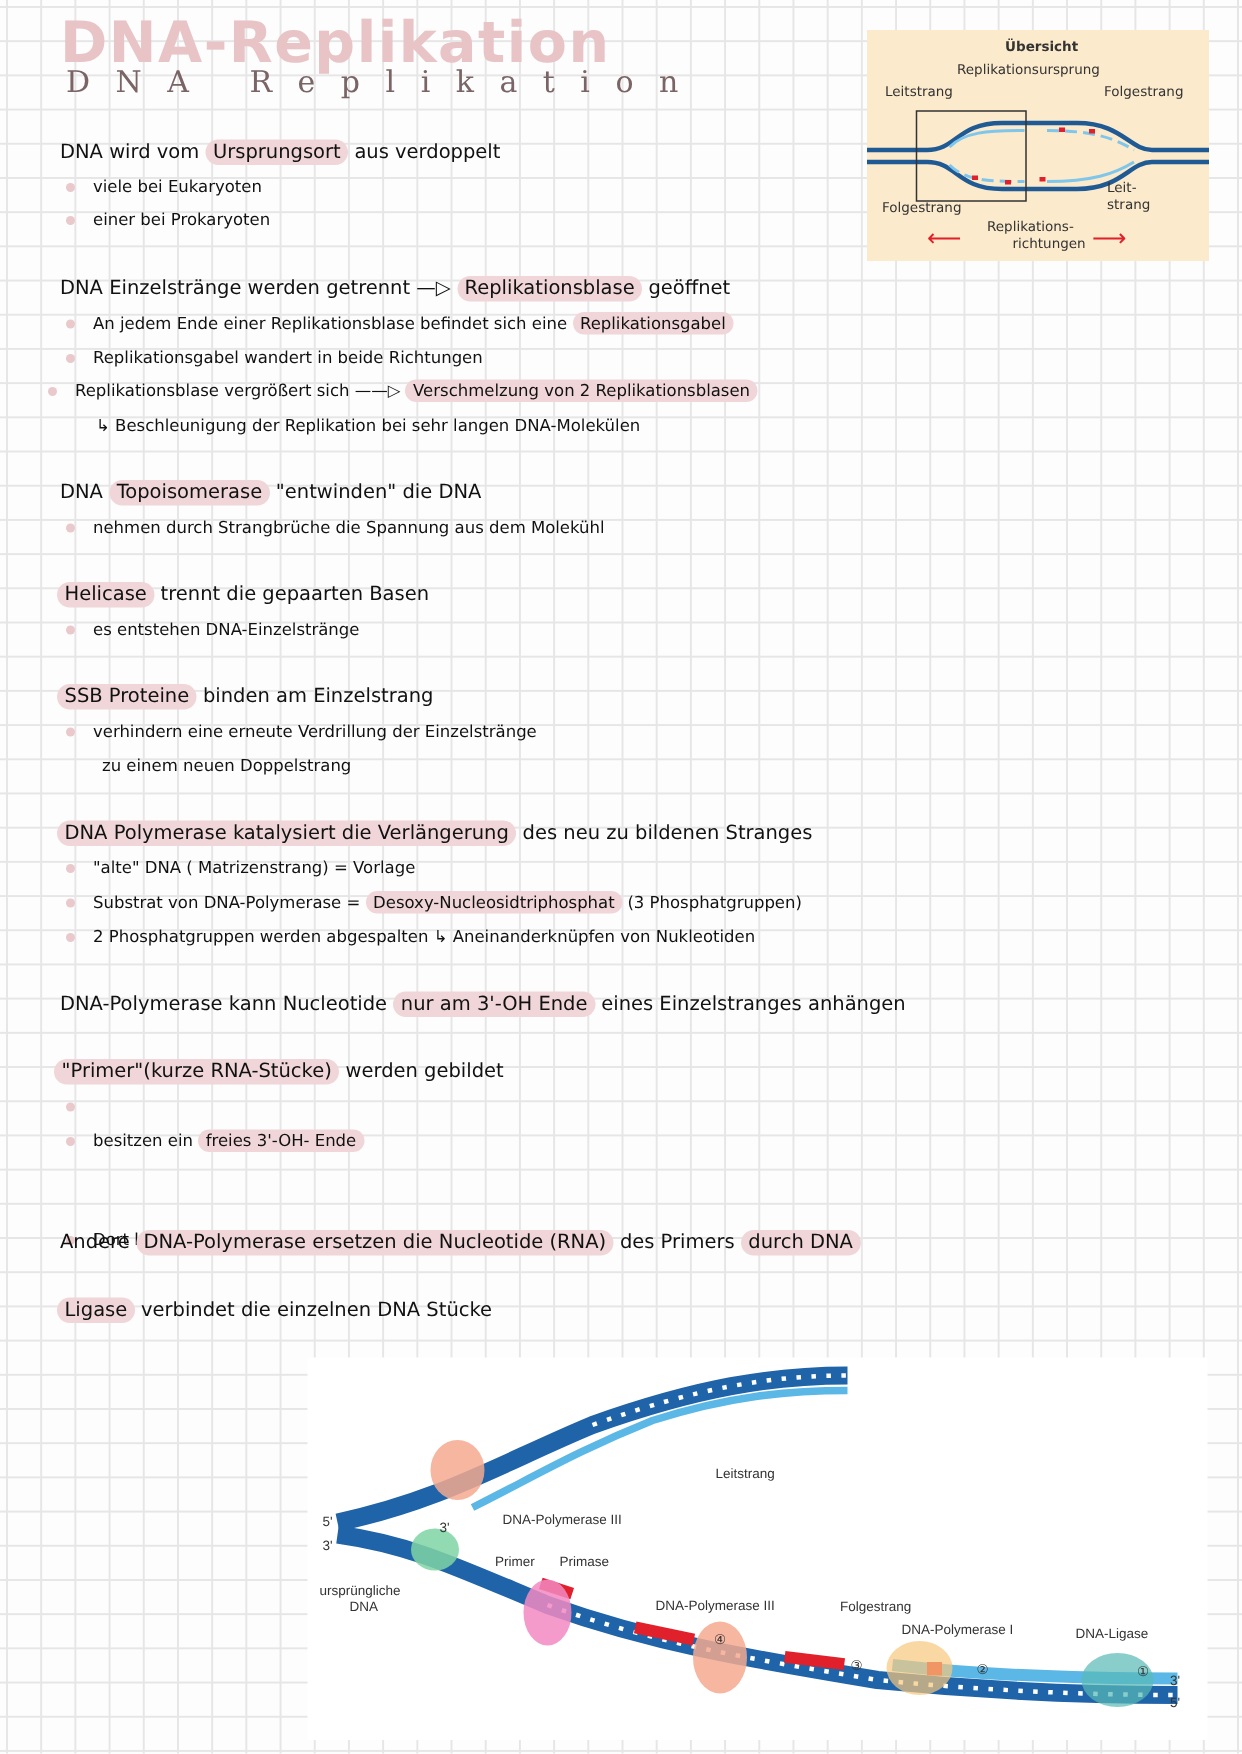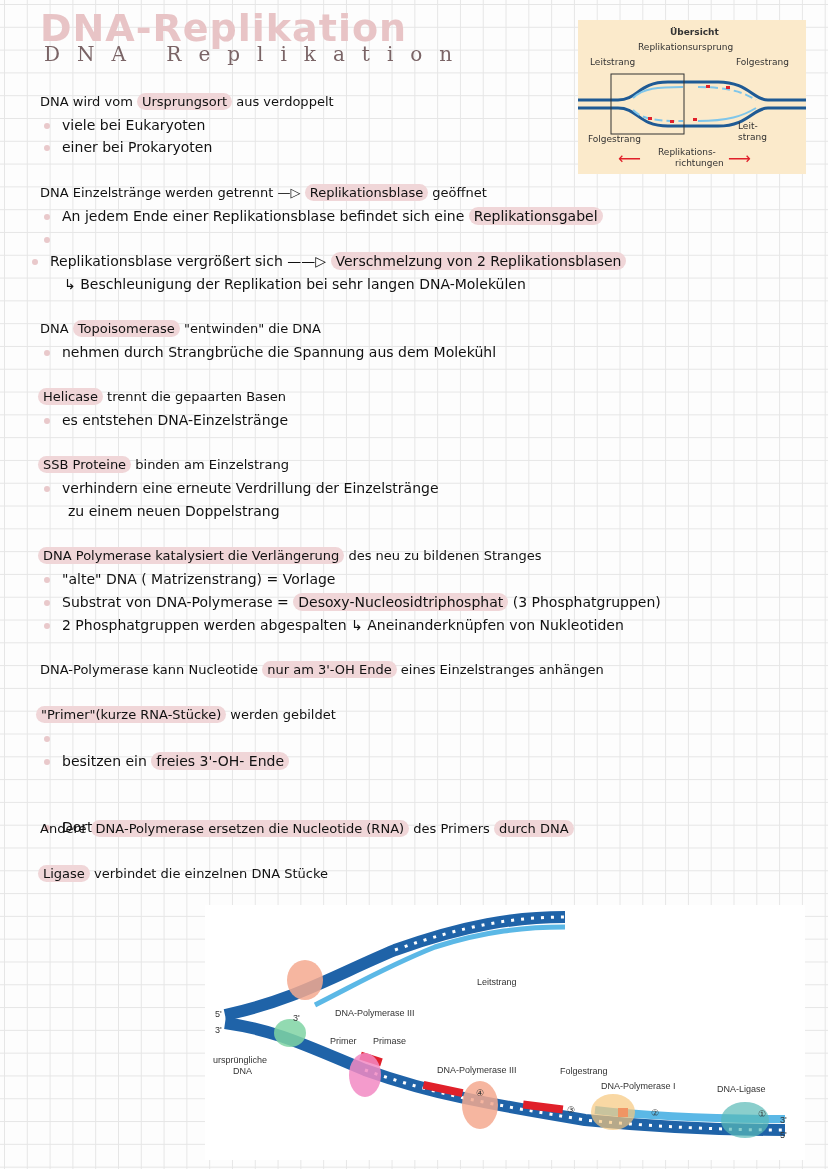--- a/index.html
+++ b/index.html
@@ -19,21 +19,21 @@
     left:40px; top:6px; font-family:"DejaVu Sans", sans-serif; font-weight:bold;
     font-size:38px; color:#e8c4c6; letter-spacing:1px; white-space:nowrap;
   }
   .title-small {
     left:44px; top:42px; font-family:"DejaVu Serif", serif; font-size:20px;
     color:#7a6466; letter-spacing:17px; white-space:nowrap;
   }
   .line { font-size:13px; white-space:nowrap; line-height:18px; }
   .hl { background:#f0d6d8; border-radius:9px; padding:1px 5px; }
   .bullet { display:inline-block; width:6px; height:6px; border-radius:50%; background:#e9c9cb; margin-right:12px; vertical-align:middle; }
-  .sub { font-size:14px; }
+  .sub { font-size:11px; }
   
   .overview { left:578px; top:20px; width:228px; height:154px; background:#fbeacb; }
   .ov-text { position:absolute; font-size:9px; color:#333; white-space:nowrap; }
   .diag-label { position:absolute; font-size:9px; color:#333; white-space:nowrap; font-family:"Liberation Sans", sans-serif; }
 </style>
 </head>
 <body>
 
 <div class="abs title-big">DNA-Replikation</div>
 <div class="abs title-small">DNA Replikation</div>
@@ -75,21 +75,21 @@
 </div>
 <div class="abs line sub" style="left:44px;top:116px;"><span class="bullet"></span><span>viele bei Eukaryoten</span></div>
 <div class="abs line sub" style="left:44px;top:138px;"><span class="bullet"></span><span>einer bei Prokaryoten</span></div>
 
 <div class="abs line" style="left:40px;top:184px;">
   <span>DNA Einzelstränge werden getrennt  —▷</span>
   <span class="hl">Replikationsblase</span>
   <span>geöffnet</span>
 </div>
 <div class="abs line sub" style="left:44px;top:207px;"><span class="bullet"></span><span>An jedem Ende einer Replikationsblase befindet sich eine</span> <span class="hl">Replikationsgabel</span></div>
-<div class="abs line sub" style="left:44px;top:230px;"><span class="bullet"></span></div>
+<div class="abs line sub" style="left:44px;top:230px;"><span class="bullet"></span><span>Replikationsgabel wandert in beide Richtungen</span></div>
 <div class="abs line sub" style="left:32px;top:252px;text-align:right;"><span class="bullet"></span><span>Replikationsblase vergrößert sich  ——▷</span> <span class="hl">Verschmelzung von 2 Replikationsblasen</span></div>
 <div class="abs line sub" style="left:64px;top:275px;">↳ Beschleunigung der Replikation bei sehr langen DNA-Molekülen</div>
 
 <div class="abs line" style="left:40px;top:320px;">
   <span>DNA</span>
   <span class="hl">Topoisomerase</span>
   <span>"entwinden" die DNA</span>
 </div>
 <div class="abs line sub" style="left:44px;top:343px;"><span class="bullet"></span><span>nehmen durch Strangbrüche die Spannung aus dem Molekühl</span></div>
 

